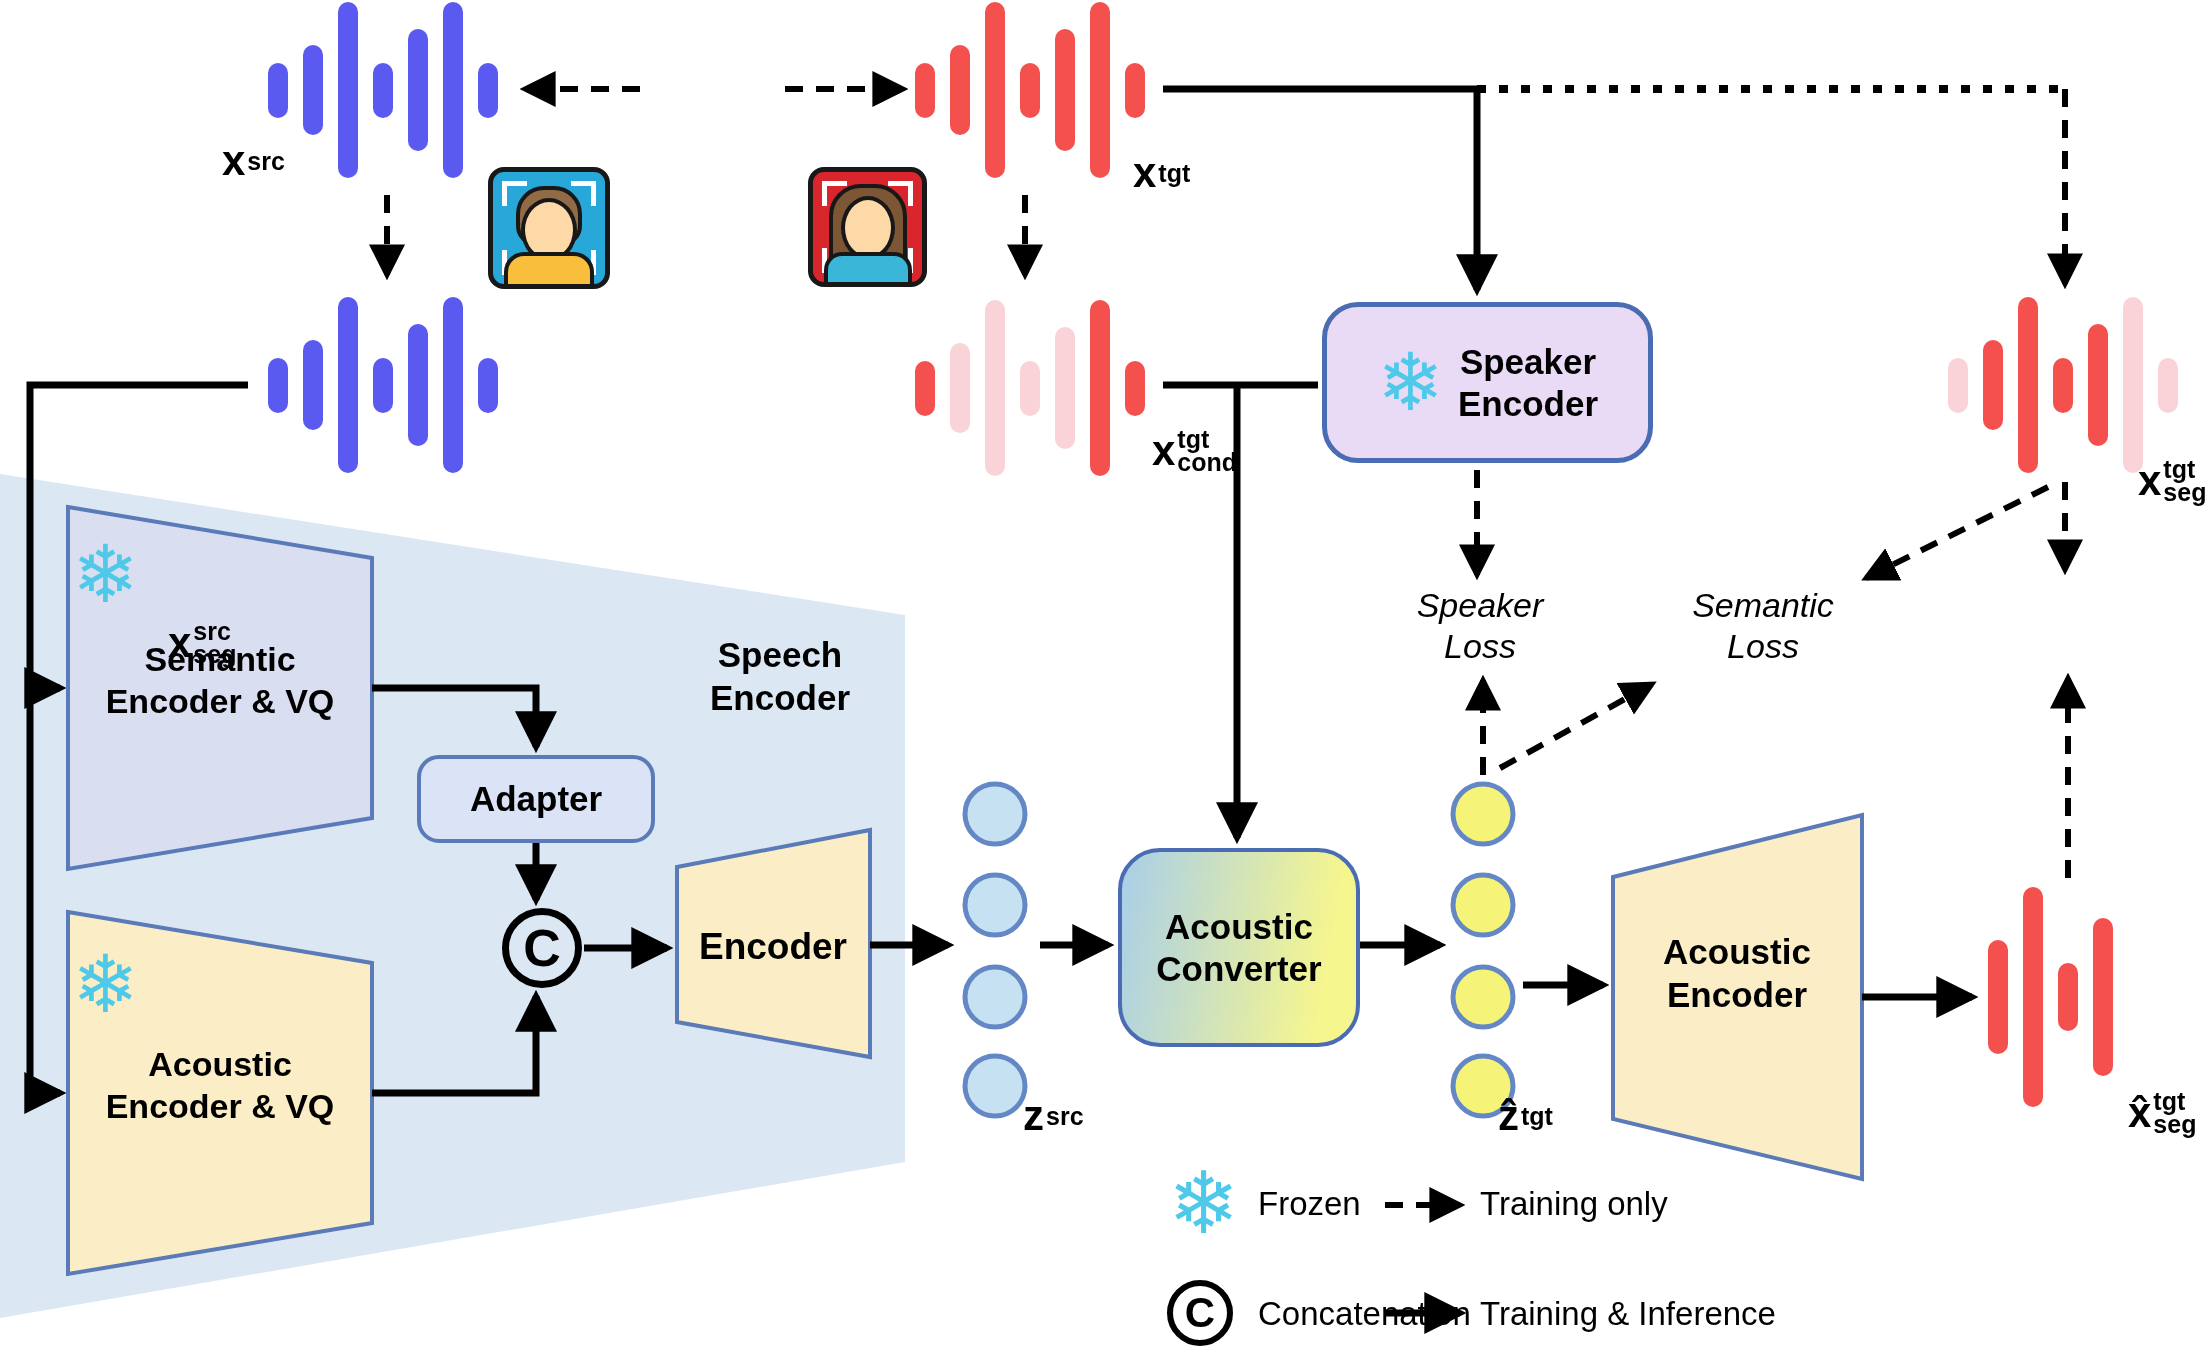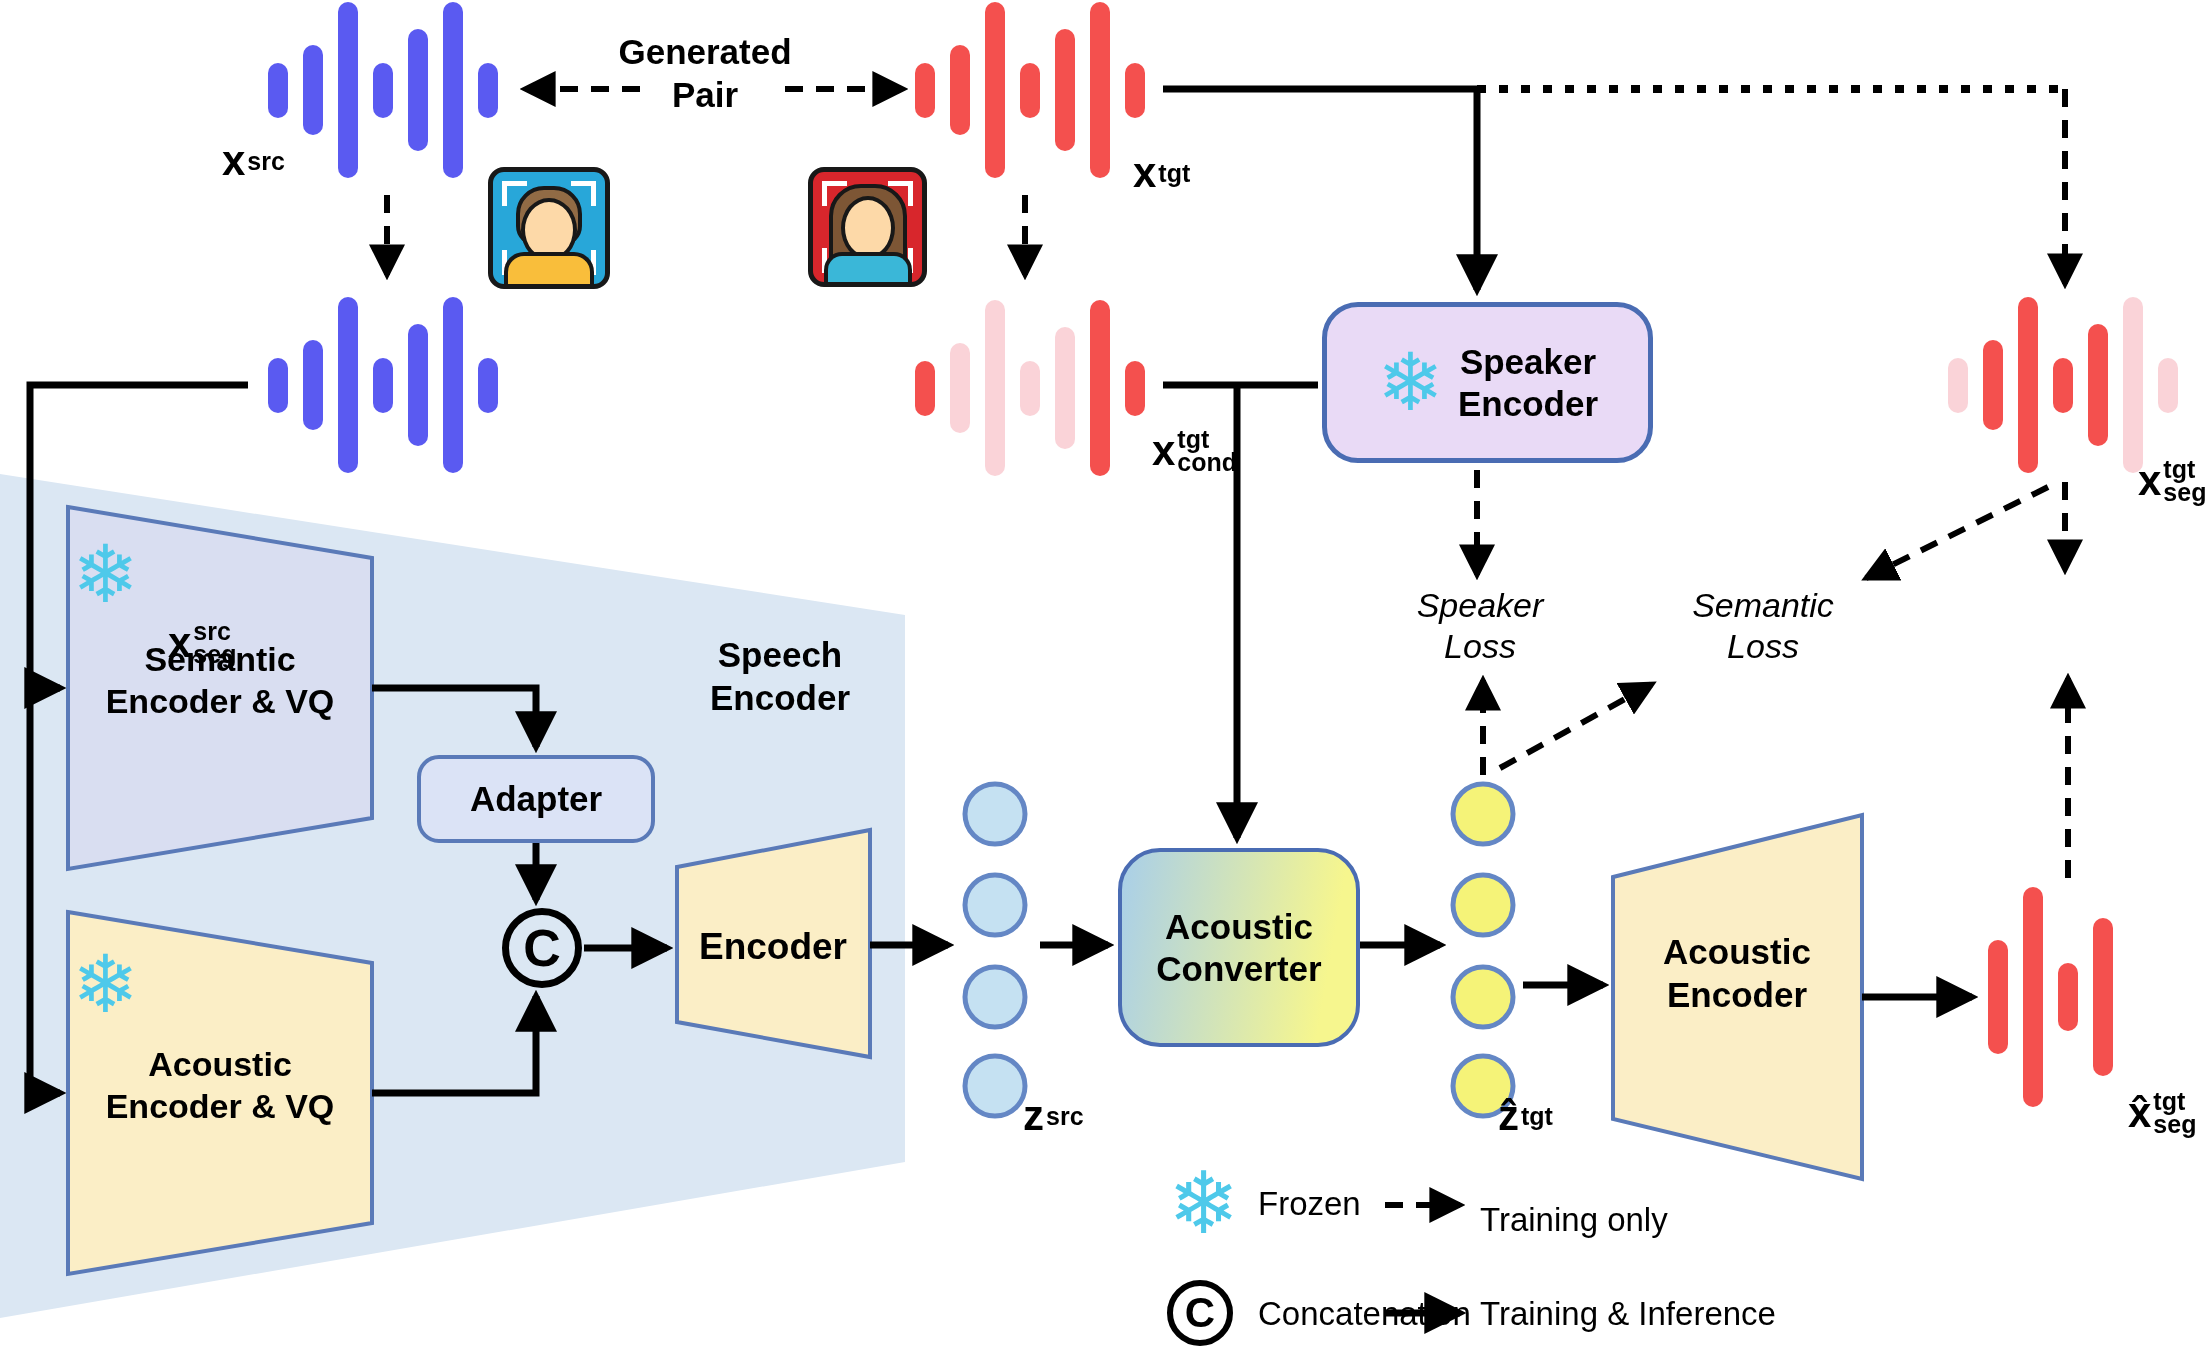--- a/index.html
+++ b/index.html
@@ -227,24 +227,20 @@
       </span>
   </div>
   <div class="sig" style="left:1498px;top:1095px;">
     <span class="base">ẑ</span>
     <span class="stack">
         <span class="sup">tgt</span>
         <span class="sub"></span>
       </span>
   </div>
 
-  <div class="tlabel" style="left:585px;top:30px;width:240px;">
-    <div>Generated</div>
-    <div>Pair</div>
-  </div>
 
   <div class="avatar" id="avatar-src" style="left:488px;top:167px;width:122px;height:122px;background:var(--avatar_blue_bg);">
     <span class="br tl"></span>
     <span class="br tr"></span>
     <span class="br bl"></span>
     <span class="br br2"></span>
     <div class="hair"></div>
     <div class="face"></div>
     <div class="torso"></div>
   </div>
@@ -310,20 +306,20 @@
     <div>Speaker</div>
     <div>Loss</div>
   </div>
   <div class="loss" style="left:1653px;top:585px;width:220px;">
     <div>Semantic</div>
     <div>Loss</div>
   </div>
 
   <span class="abs snow" style="left:1168px;top:1160px;font-size:86px;line-height:86px;">❄</span>
   <span class="legend-text" style="left:1258px;top:1186px;">Frozen</span>
-  <span class="legend-text" style="left:1480px;top:1186px;margin-top:16px;">Training only</span>
+  <span class="legend-text" style="left:1480px;top:1186px;">Training only</span>
   <div class="ccircle" style="left:1167px;top:1280px;width:66px;height:66px;font-size:42px;border-width:6px;">
     <span>C</span>
   </div>
   <span class="legend-text" style="left:1258px;top:1296px;">Concatenation</span>
   <span class="legend-text" style="left:1480px;top:1296px;">Training &amp; Inference</span>
 
 </div>
 
 </body></html>

